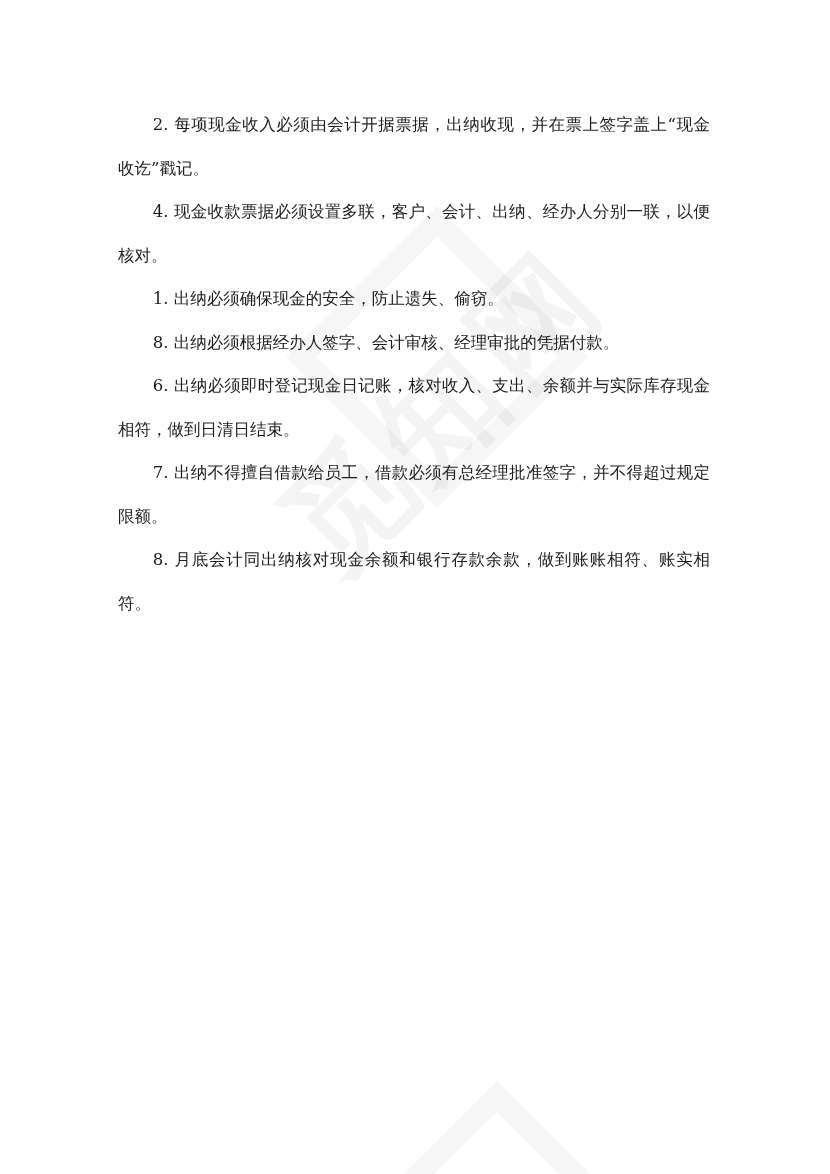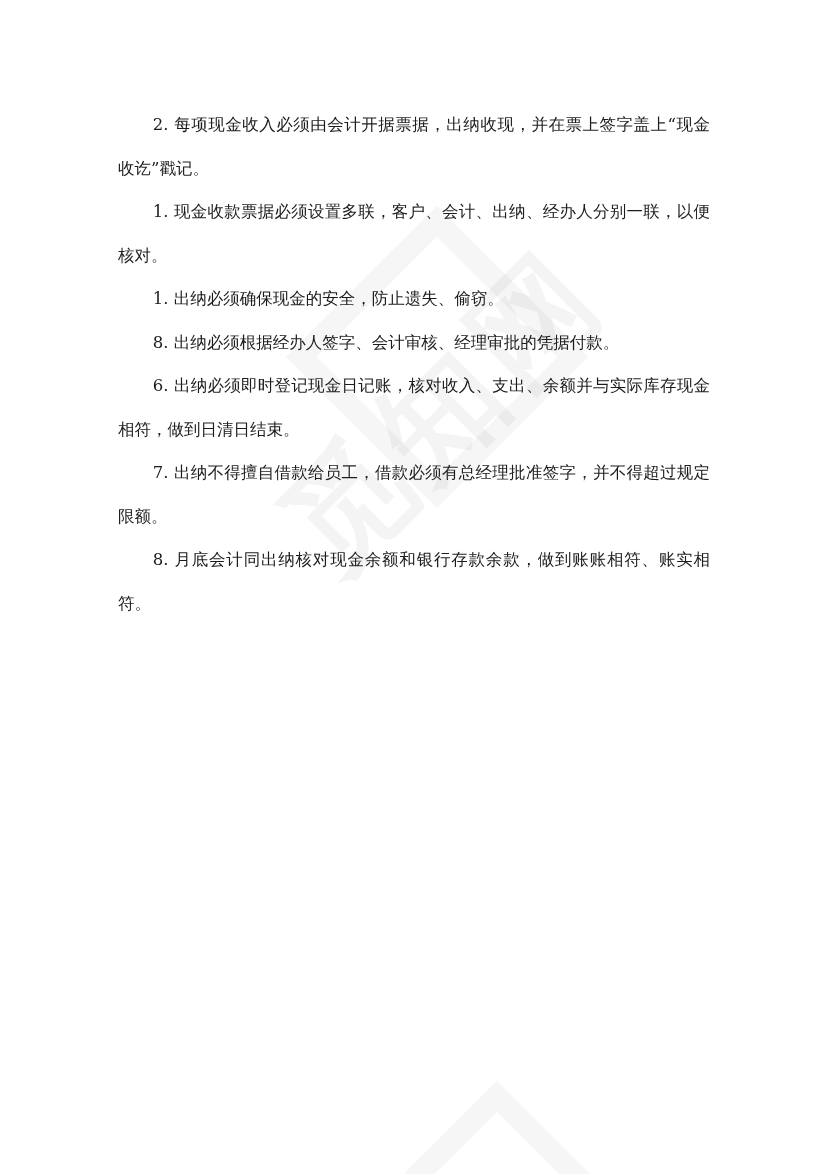--- a/index.html
+++ b/index.html
@@ -31,20 +31,20 @@
 </head>
 <body>
 
 <div class="page">
   <div class="wm-shape ws1"></div>
   <div class="wm wm1">觅知网</div>
   <div class="wm-shape ws2"></div>
 
   <div class="content">
     <p class="para">2.  每项现金收入必须由会计开据票据，出纳收现，并在票上签字盖上“现金收讫”戳记。</p>
-    <p class="para">1.  现金收款票据必须设置多联，客户、会计、出纳、经办人分别一联，以便核对。</p>
+    <p class="para">4.  现金收款票据必须设置多联，客户、会计、出纳、经办人分别一联，以便核对。</p>
     <p class="para">1.  出纳必须确保现金的安全，防止遗失、偷窃。</p>
     <p class="para">8.  出纳必须根据经办人签字、会计审核、经理审批的凭据付款。</p>
     <p class="para">6.  出纳必须即时登记现金日记账，核对收入、支出、余额并与实际库存现金相符，做到日清日结束。</p>
     <p class="para">7.  出纳不得擅自借款给员工，借款必须有总经理批准签字，并不得超过规定限额。</p>
     <p class="para">8.  月底会计同出纳核对现金余额和银行存款余款，做到账账相符、账实相符。</p>
   </div>
 </div>
 
 </body></html>

